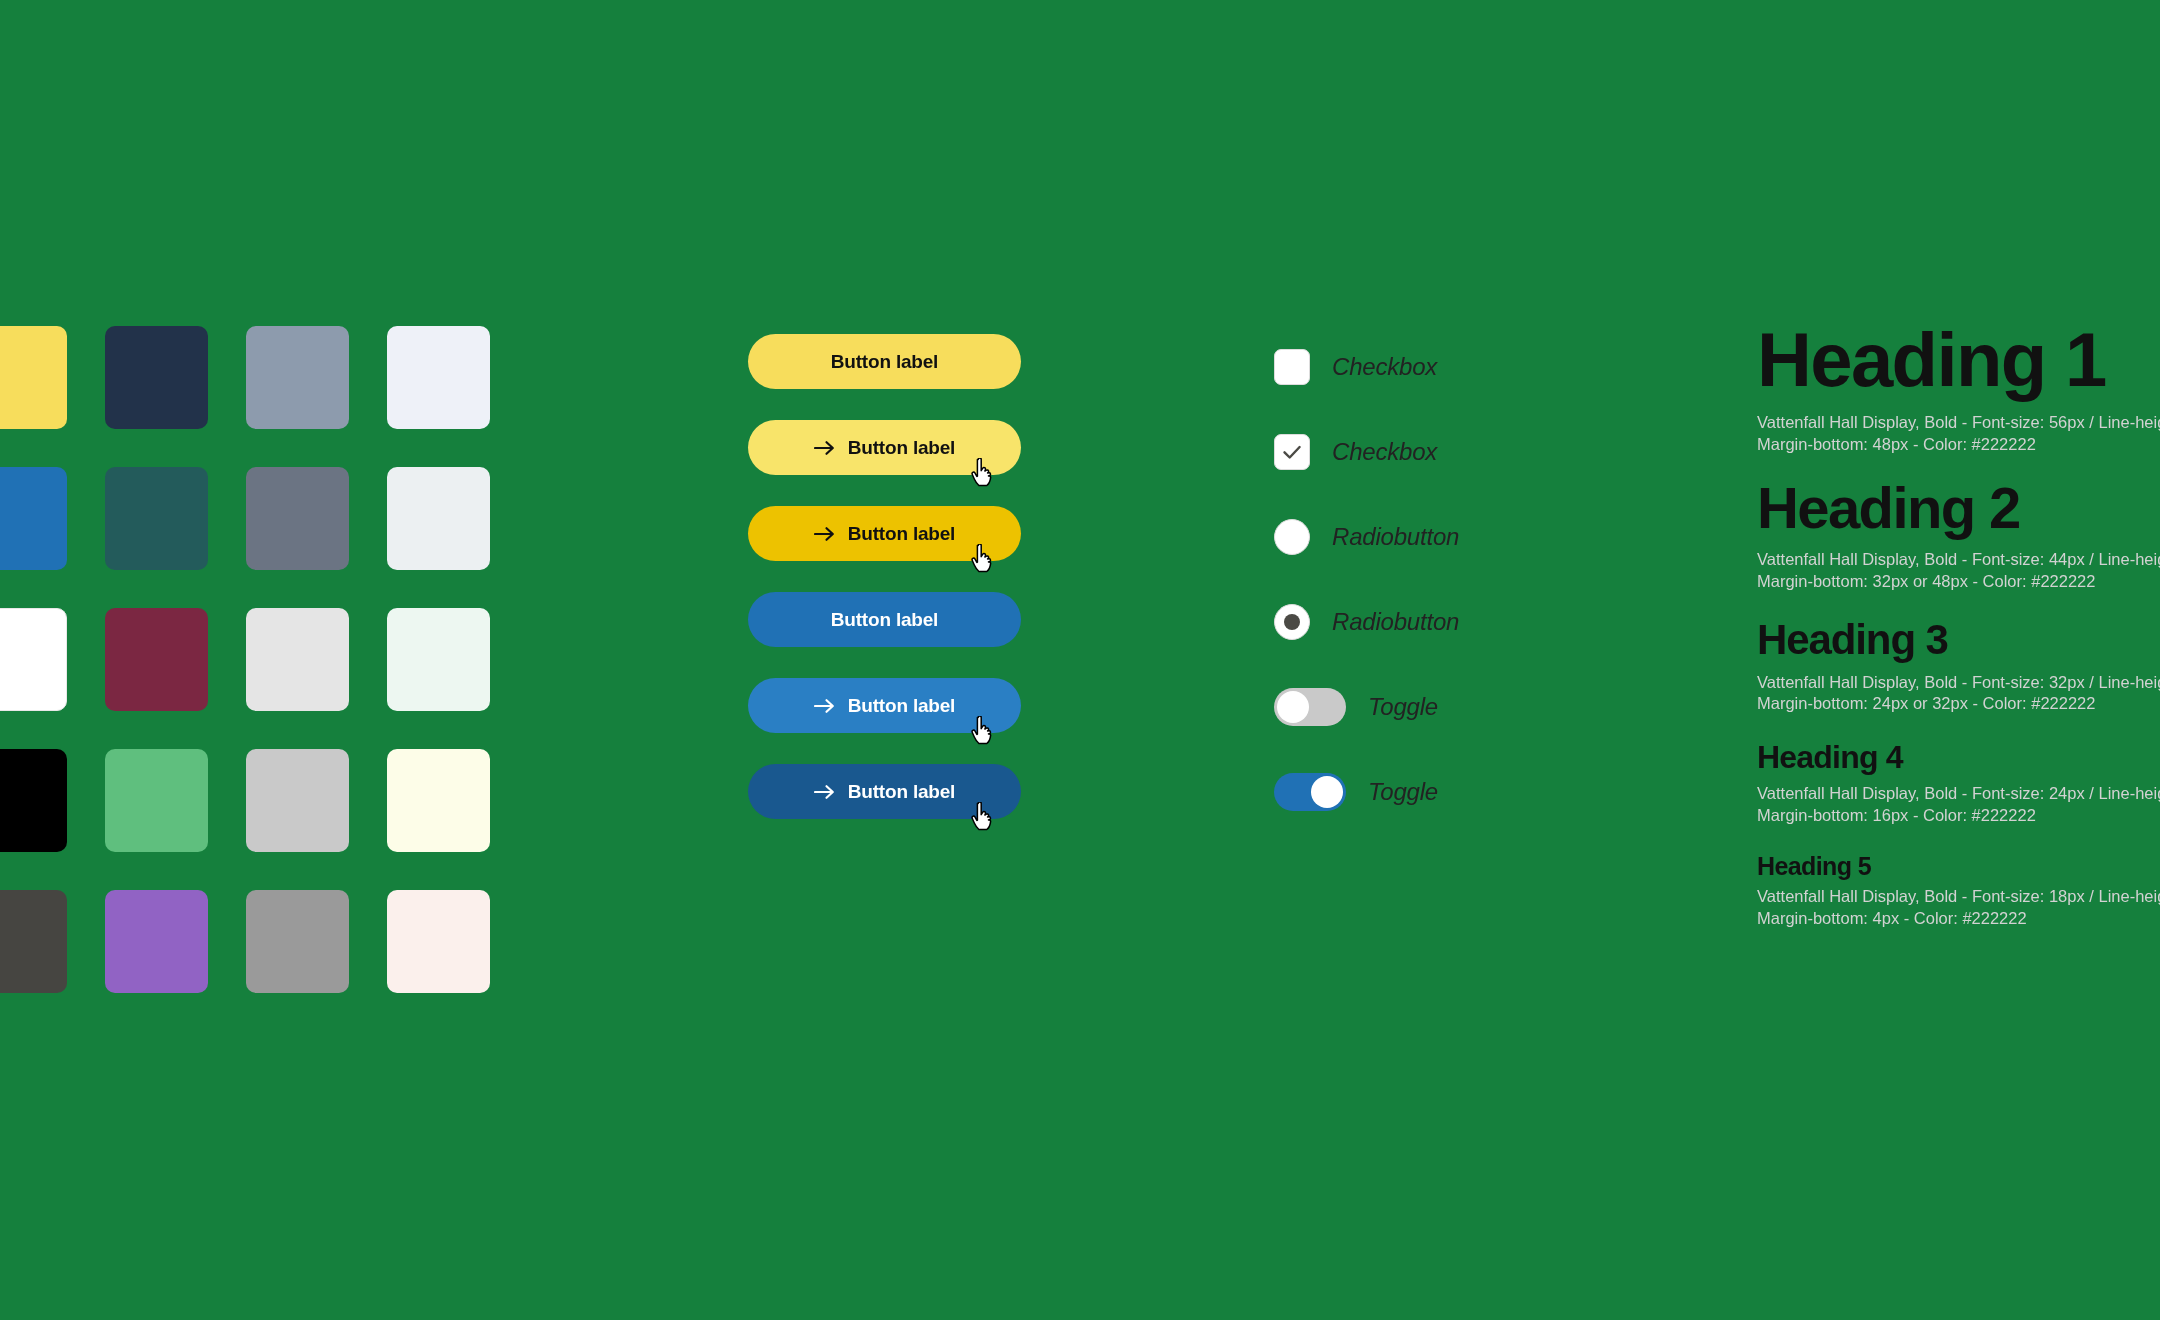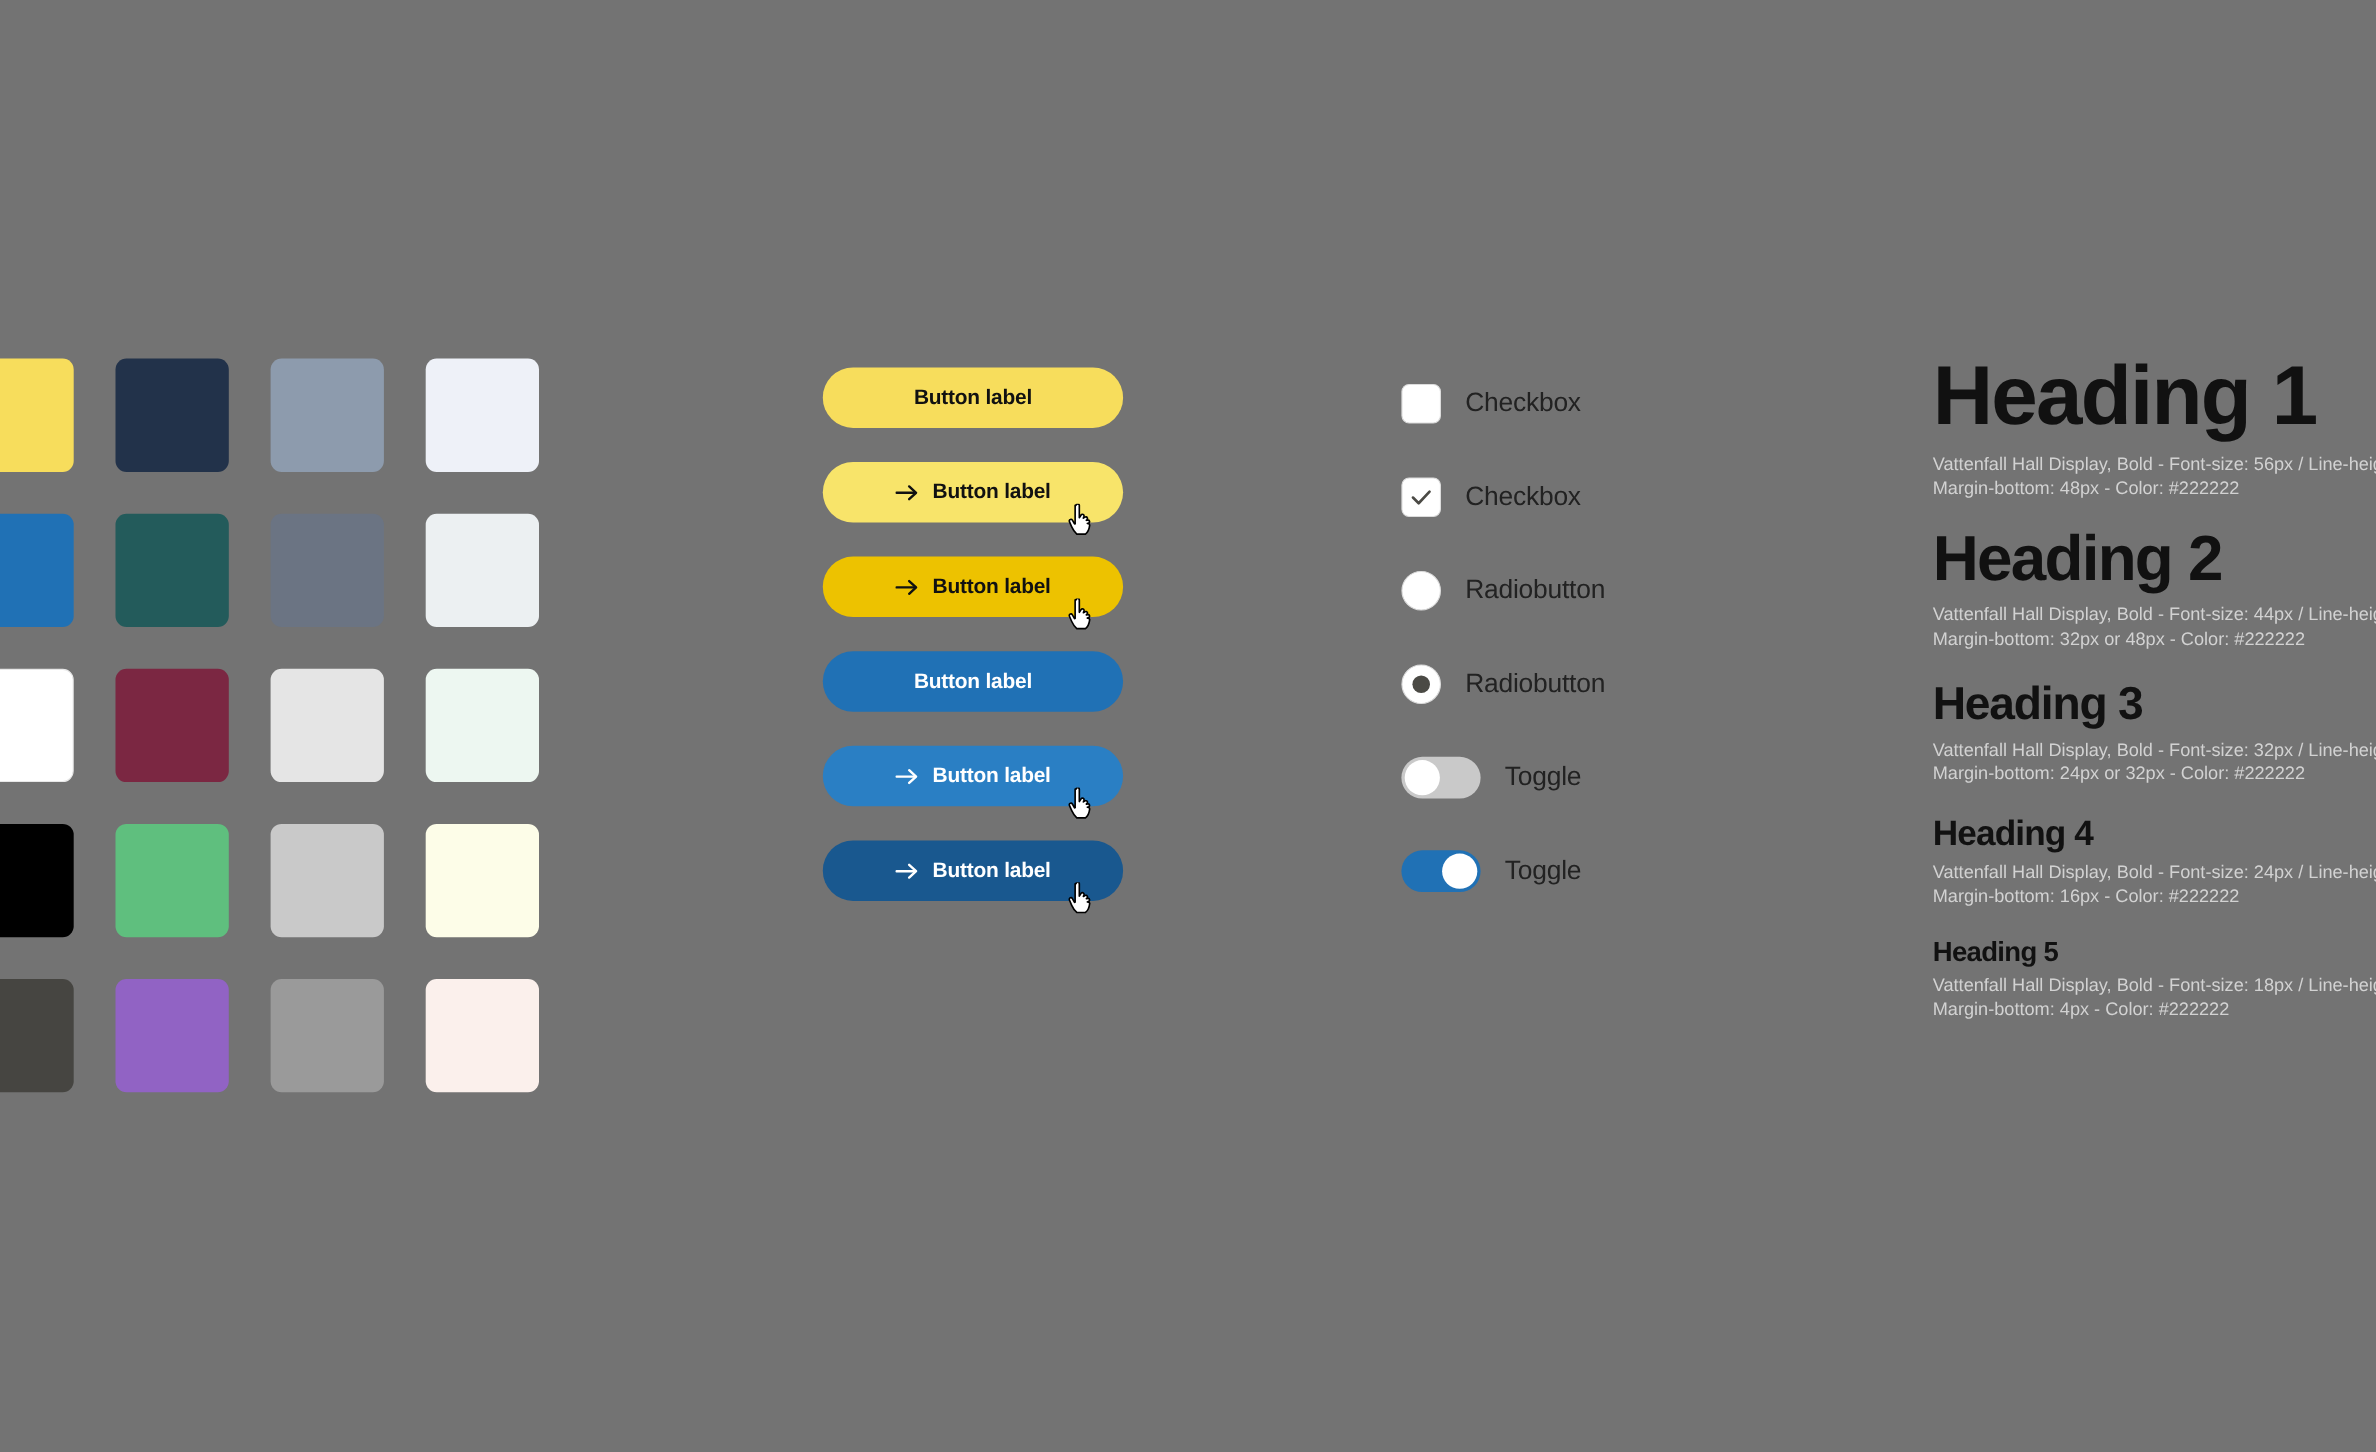--- a/index.html
+++ b/index.html
@@ -9,21 +9,21 @@
     height: 1320px;
     overflow: hidden;
     background: #ffffff;
     font-family: "Liberation Sans", sans-serif;
   }
 
   .canvas {
     position: relative;
     width: 2160px;
     height: 1320px;
-    background: #737373;
+    background: #15803d;
   }
 
   
   .swatch-grid {
     position: absolute;
     left: -36px;
     top: 326px;
     display: grid;
     grid-template-columns: repeat(4, 103px);
     column-gap: 38px;
@@ -92,20 +92,21 @@
   .cursor-hand svg { display: block; width: 100%; height: 100%; }
 
   
   .controls-col {
     position: absolute;
     left: 1274px;
     top: 340px;
     display: flex;
     flex-direction: column;
     gap: 32px;
+    font-style: italic;
   }
   .ctrl-row {
     display: flex;
     align-items: center;
     height: 53px;
     gap: 22px;
   }
   .ctrl-label {
     font-size: 24px;
     color: #222222;

